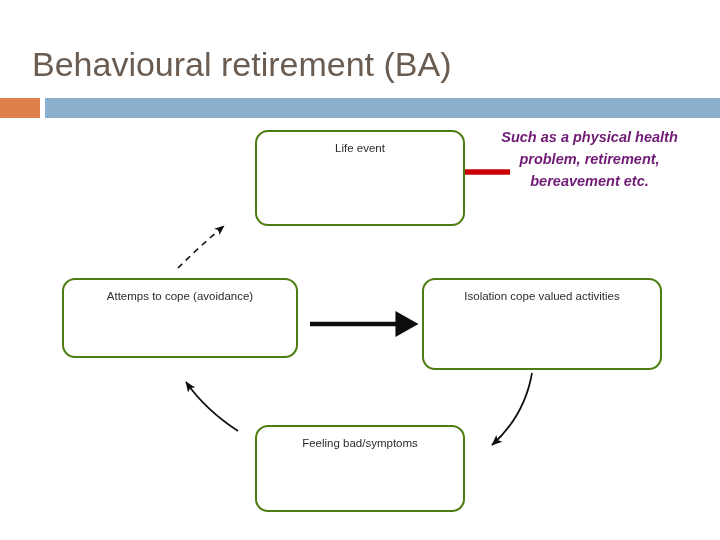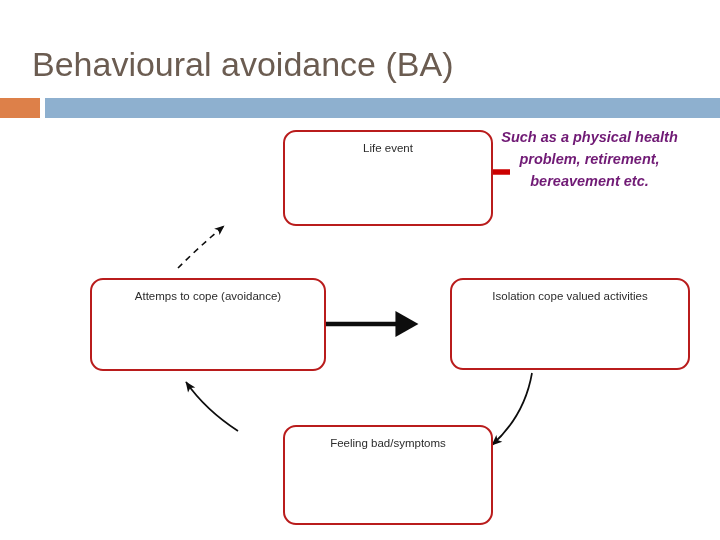--- a/index.html
+++ b/index.html
@@ -75,41 +75,40 @@
     position: absolute;
     left: 0;
     top: 0;
     width: 720px;
     height: 422px;
   }
 
   .node-box {
     position: absolute;
     box-sizing: border-box;
-    border: 2px solid #b91c1c;
+    border: 2px solid #4d7c0f;
     border-radius: 13px;
     background: #ffffff;
-    margin-left: 28px;
   }
   .node-label {
     position: absolute;
     left: 0;
     top: 9px;
     width: 100%;
     text-align: center;
     font-size: 11.5px;
     line-height: 14px;
     color: #2b2b2b;
     font-family: "Liberation Sans", sans-serif;
   }
 
   #node-life-event      { left: 255px; top: 12px;  width: 210px; height: 96px; }
-  #node-attempts-cope   { left: 62px;  top: 160px; width: 236px; height: 93px; }
+  #node-attempts-cope   { left: 62px;  top: 160px; width: 236px; height: 80px; }
   #node-isolation       { left: 422px; top: 160px; width: 240px; height: 92px; }
-  #node-feeling-bad     { left: 255px; top: 307px; width: 210px; height: 100px; }
+  #node-feeling-bad     { left: 255px; top: 307px; width: 210px; height: 87px; }
 
   
   #annotation-text {
     position: absolute;
     left: 487px;
     top: 8px;
     width: 205px;
     text-align: center;
     font-size: 14.5px;
     line-height: 22px;
@@ -117,21 +116,21 @@
     font-weight: bold;
     color: #701a75;
     font-family: "Liberation Sans", sans-serif;
   }
 </style>
 </head>
 <body>
 
 <div id="slide">
 
-  <div id="slide-title">Behavioural avoidance (BA)</div>
+  <div id="slide-title">Behavioural retirement (BA)</div>
 
   <div id="title-rule">
     <div class="accent-block"></div>
     <div class="accent-bar"></div>
   </div>
 
   <div id="diagram">
 
     <svg id="diagram-svg" viewBox="0 0 720 422">
       <defs>

